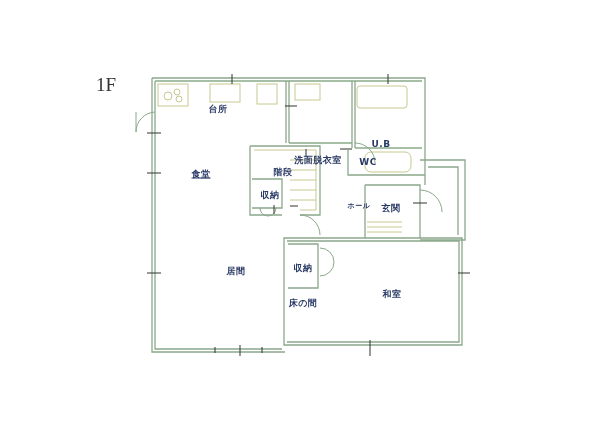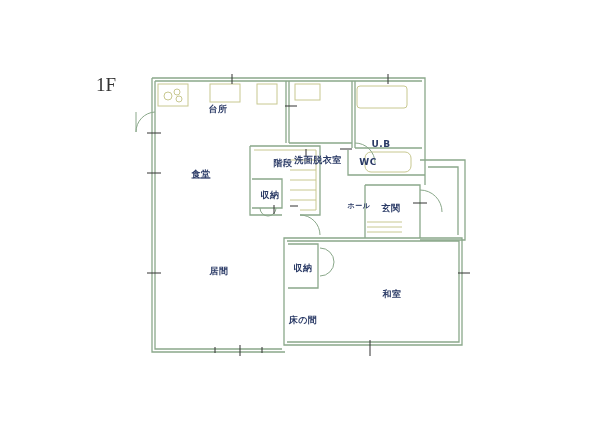--- a/index.html
+++ b/index.html
@@ -72,23 +72,23 @@
     <path d="M260,208 A8,8 0 0,0 268,216 M276,208 A8,8 0 0,1 268,216"></path>
   </g>
 
   <g stroke="#333" stroke-width="1">
     <path d="M232,74 L232,84 M388,74 L388,84 M147,133 L161,133 M147,173 L161,173 M147,273 L161,273 M240,345 L240,356 M215,347 L215,353 M262,347 L262,353 M370,340 L370,356 M458,273 L470,273 M285,106 L297,106 M340,149 L352,149 M413,203 L427,203 M306,149 L306,157 M290,206 L298,206 M274,205 L274,214"></path>
   </g>
 </svg>
 
 <div class="room-label" style="left:218px;top:109px;">台所</div>
 <div class="room-label" style="left:201px;top:174px;text-decoration:underline;">食堂</div>
-<div class="room-label" style="left:219px;top:271px;">居間</div>
+<div class="room-label" style="left:236px;top:271px;">居間</div>
 <div class="room-label" style="left:318px;top:112px;margin-top:48px;">洗面脱衣室</div>
 <div class="room-label" style="left:381px;top:112px;margin-top:32px;">U.B</div>
-<div class="room-label" style="left:283px;top:163px;">階段</div>
+<div class="room-label" style="left:283px;top:172px;">階段</div>
 <div class="room-label" style="left:368px;top:162px;">WC</div>
 <div class="room-label" style="left:270px;top:195px;">収納</div>
 <div class="room-label" style="left:339px;top:206px;font-size:7px;margin-left:20px;">ホール</div>
 <div class="room-label" style="left:391px;top:208px;font-family:Liberation Mono, monospace;">玄関</div>
 <div class="room-label" style="left:303px;top:268px;">収納</div>
-<div class="room-label" style="left:303px;top:320px;">床の間</div>
+<div class="room-label" style="left:303px;top:303px;">床の間</div>
 <div class="room-label" style="left:392px;top:294px;">和室</div>
 
 </body></html>

